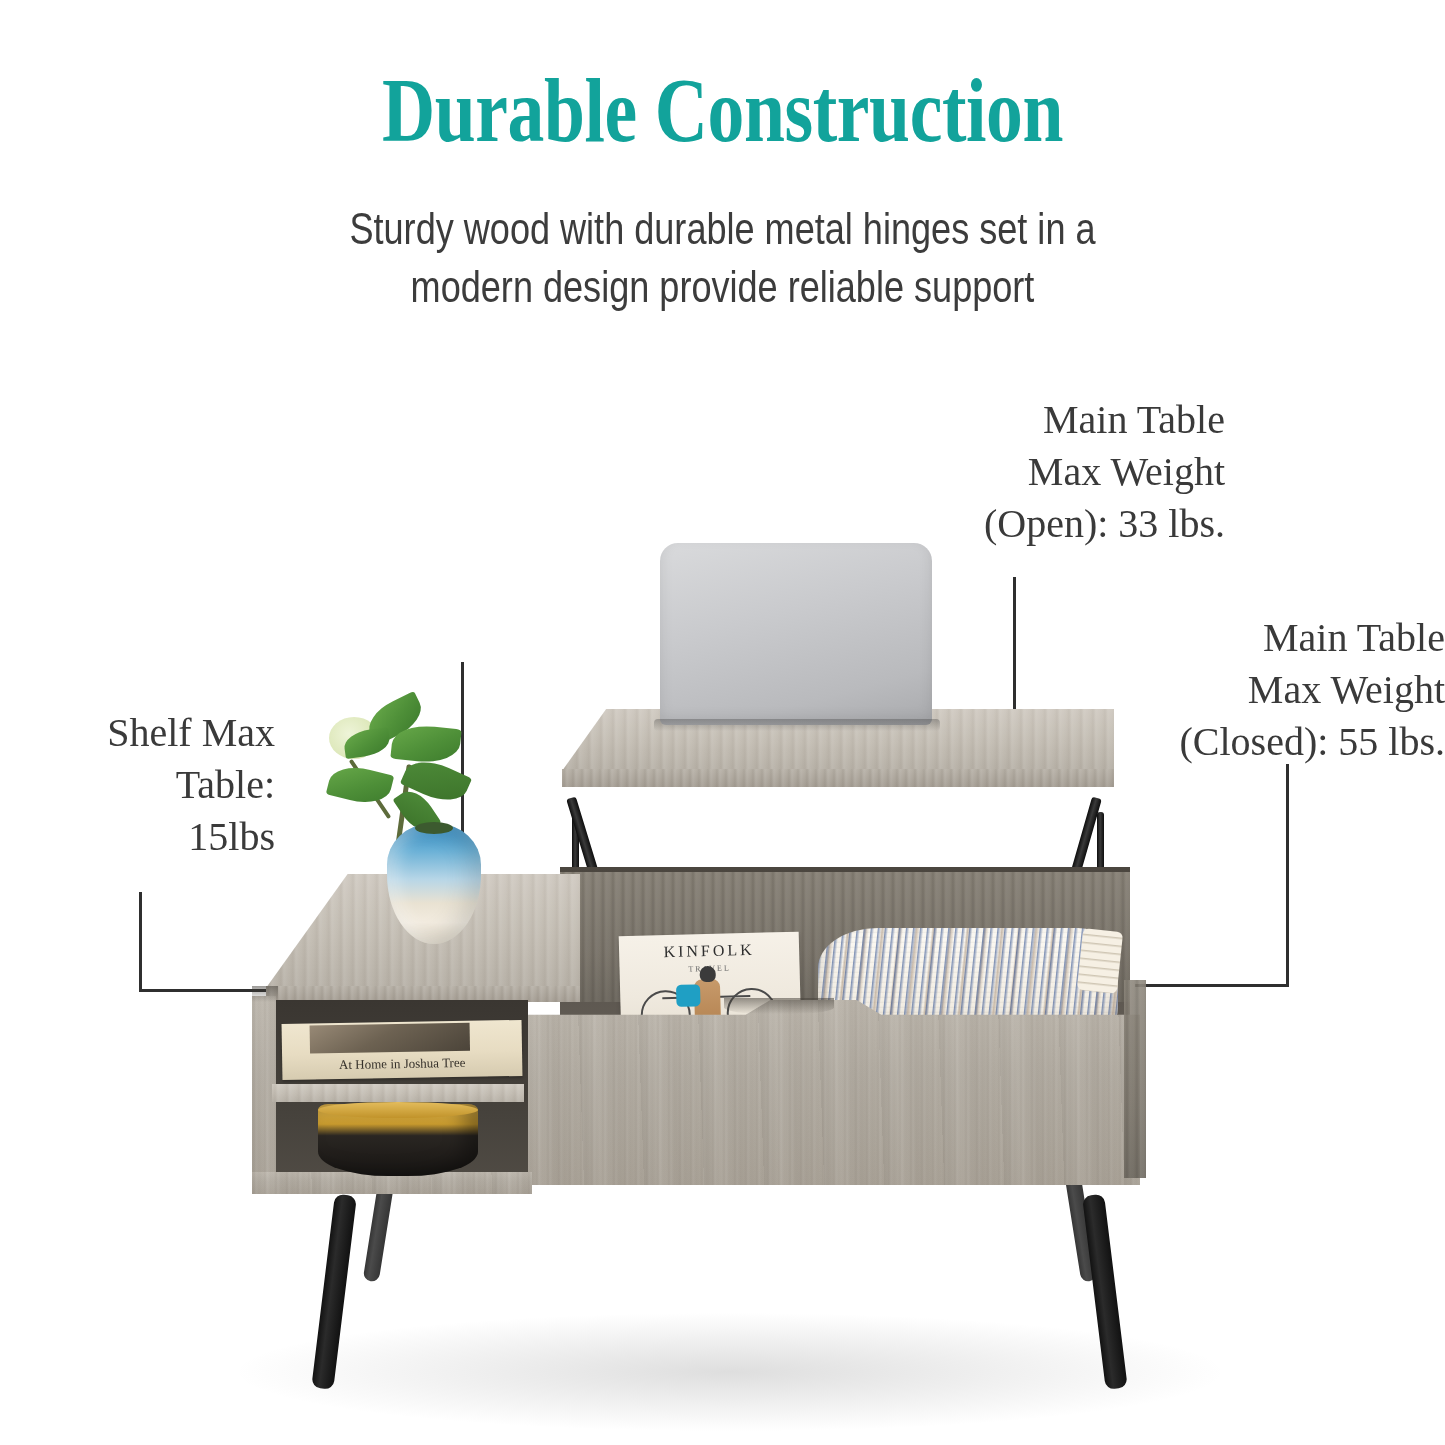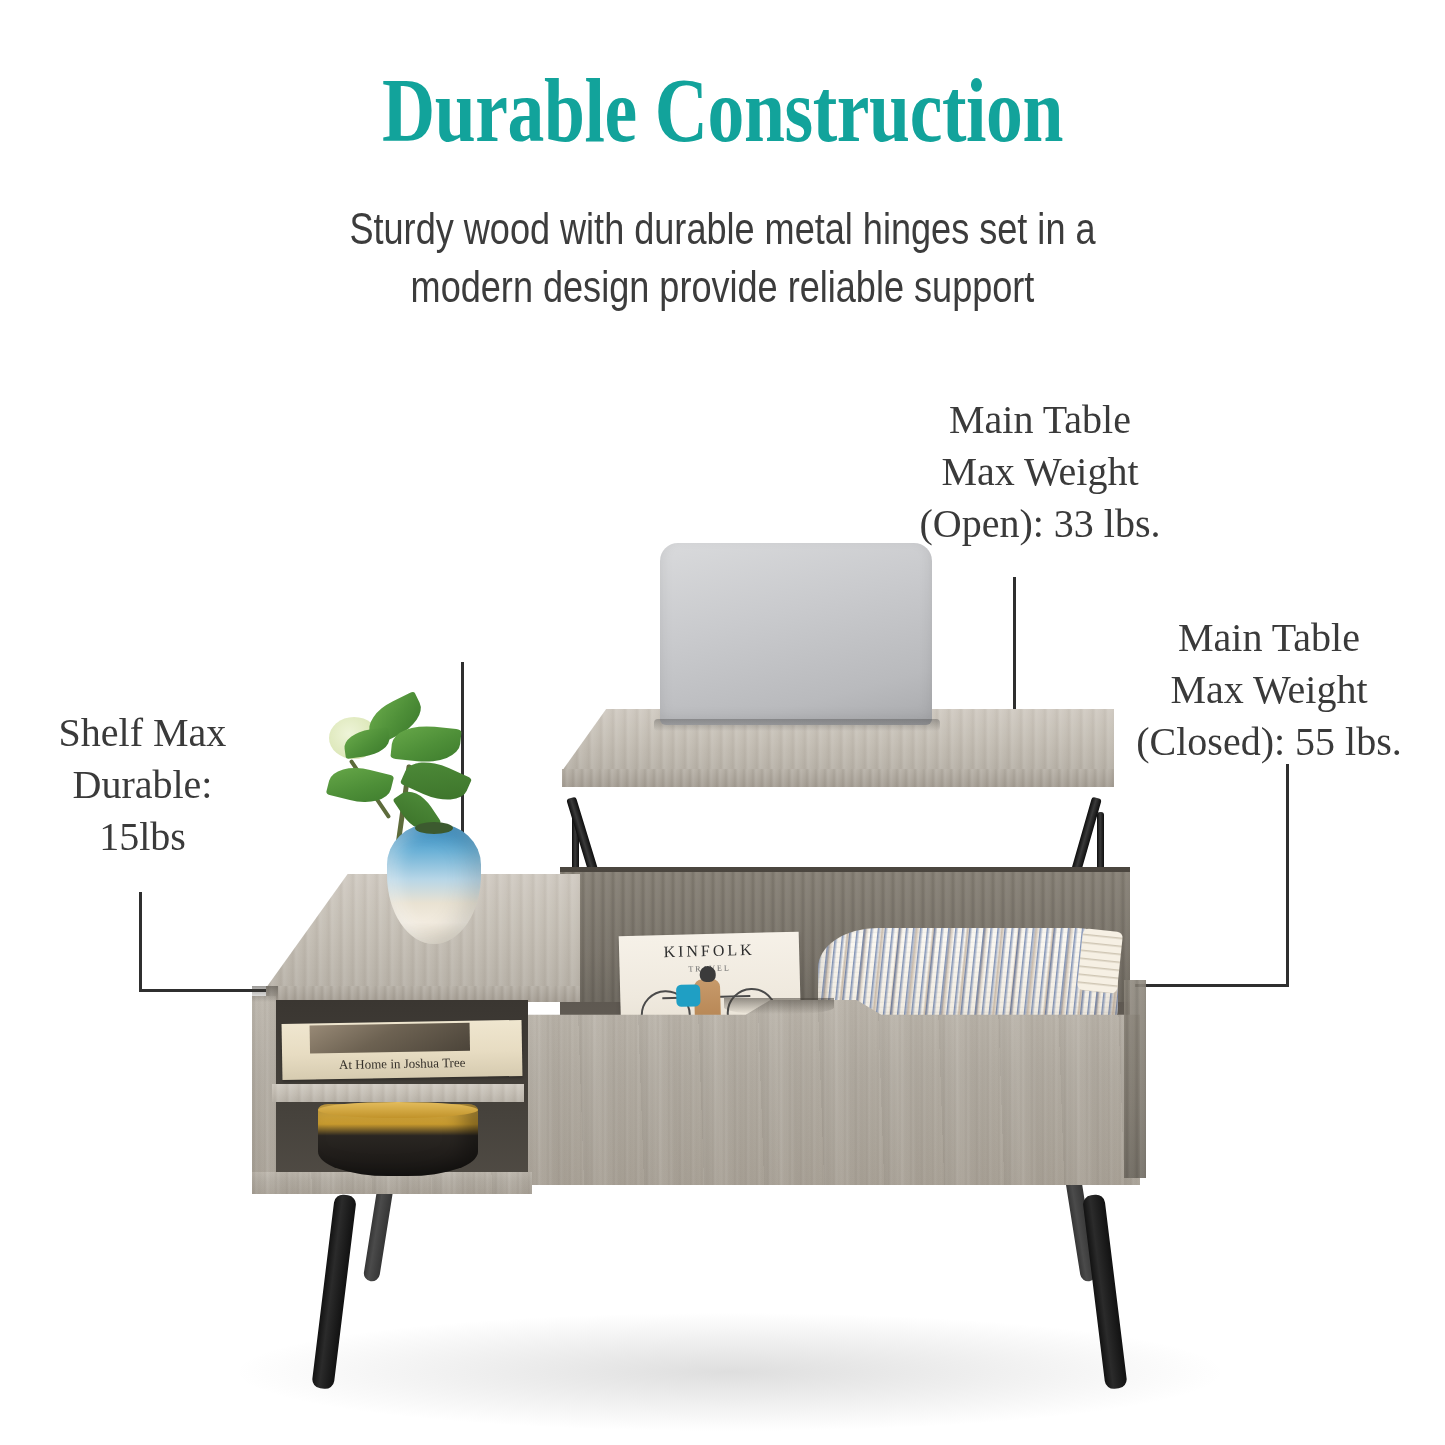--- a/index.html
+++ b/index.html
@@ -38,21 +38,21 @@
     white-space:nowrap;
   }
 
   
   .callout{
     position:absolute;
     font-family:"Liberation Serif", serif;
     font-size:40px;
     line-height:1.30;
     color:#3a3a3a;
-    text-align:center;
+    text-align:right;
     white-space:pre-line;
   }
   #callout-open{ left:855px; top:382px; width:370px;}
   #callout-closed{ left:1093px; top:600px; width:352px;}
   #callout-fixed{ left:320px; top:475px; width:305px;}
   #callout-shelf{ left:10px; top:695px; width:265px;}
 
   
   .lead{position:absolute;background:#2f2f2f;}
   .lv{width:3px;}
@@ -201,21 +201,21 @@
   <div class="callout" id="callout-open">Main Table
 Max Weight
 (Open): 33 lbs.</div>
 
   <div class="callout" id="callout-closed">Main Table
 Max Weight
 (Closed): 55 lbs.</div>
 
 
   <div class="callout" id="callout-shelf">Shelf Max
-Durable:
+Table:
 15lbs</div>
 
   <div class="leg" style="left:372px;top:1150px;width:16px;height:120px;transform:rotate(9deg);opacity:.85;"></div>
   <div class="leg" style="left:1072px;top:1150px;width:16px;height:120px;transform:rotate(-9deg);opacity:.85;"></div>
 
   <div class="leg" style="left:335px;top:1183px;width:22px;height:195px;transform:rotate(7deg);transform-origin:50% 0;"></div>
   <div class="leg" style="left:1082px;top:1183px;width:22px;height:195px;transform:rotate(-7deg);transform-origin:50% 0;"></div>
 
   <div class="hinge" style="left:572px;top:800px;width:7px;height:195px;"></div>
   <div class="hinge" style="left:566px;top:786px;width:10px;height:86px;transform:rotate(-17deg);transform-origin:50% 0;"></div>

